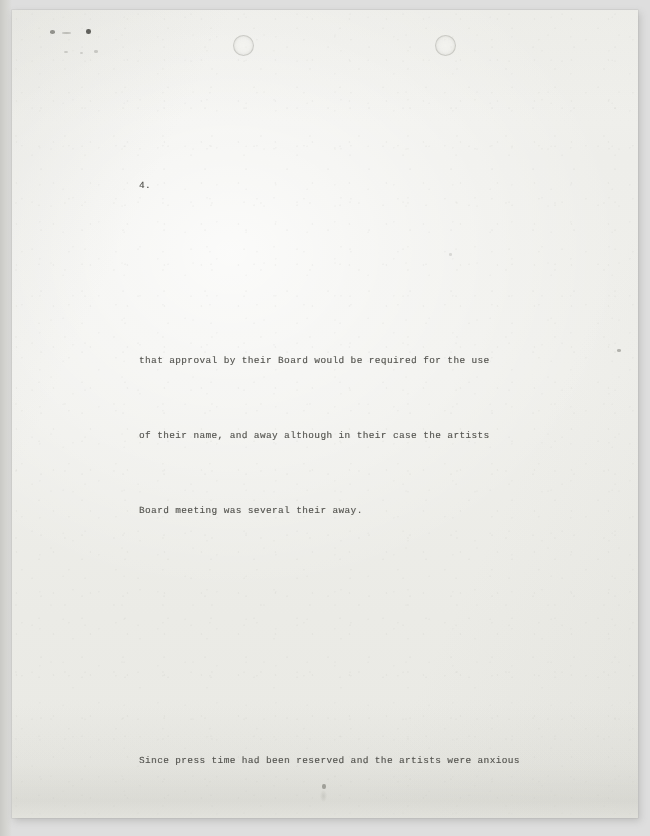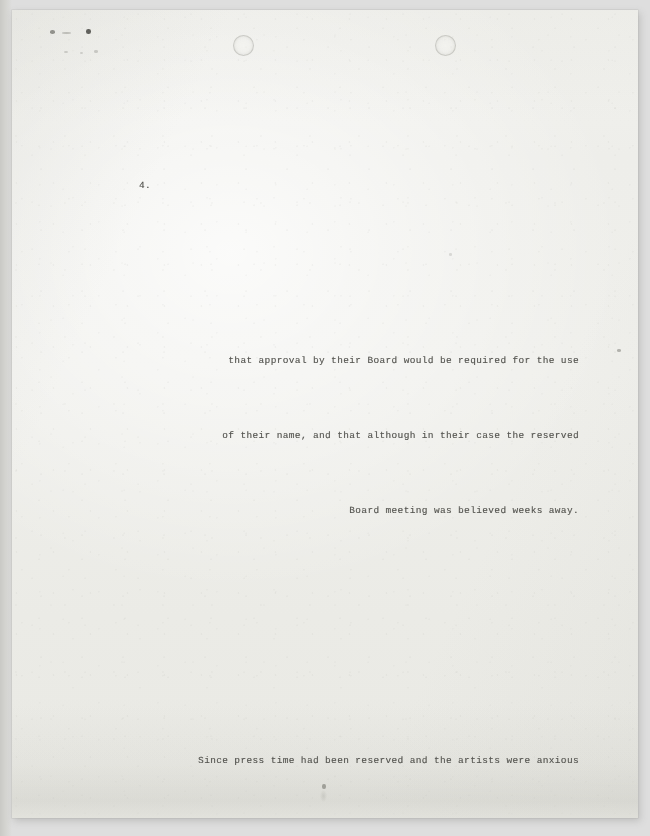--- a/index.html
+++ b/index.html
@@ -155,21 +155,21 @@
       -0.2px 0 0.4px rgba(150,150,143,0.25);
     opacity: 0.93;
   }
 
   .page-no { margin: 0 0 0 0; }
 
   .para { margin: 0; }
   .para.first  { margin-top: 25px; }
   .para.second { margin-top: 50px; }
 
-  .line { display: block; text-align: right; }
+  .line { display: block; }
 </style>
 </head>
 <body>
 
 <div id="scan">
 
   <div class="backdrop"></div>
 
   <div class="paper">
 
@@ -192,22 +192,22 @@
     <div class="speck s10"></div>
 
   </div>
 
   <div class="typescript">
 
     <div class="page-no">4.</div>
 
     <div class="para first">
       <span class="line">that approval by their Board would be required for the use</span>
-      <span class="line">of their name, and that although in their case the reserved</span>
-      <span class="line">Board meeting was believed weeks away.</span>
+      <span class="line">of their name, and away although in their case the artists</span>
+      <span class="line">Board meeting was several their away.</span>
     </div>
 
     <div class="para second">
       <span class="line">Since press time had been reserved and the artists were anxious</span>
       
       
       
       
       
     </div>

